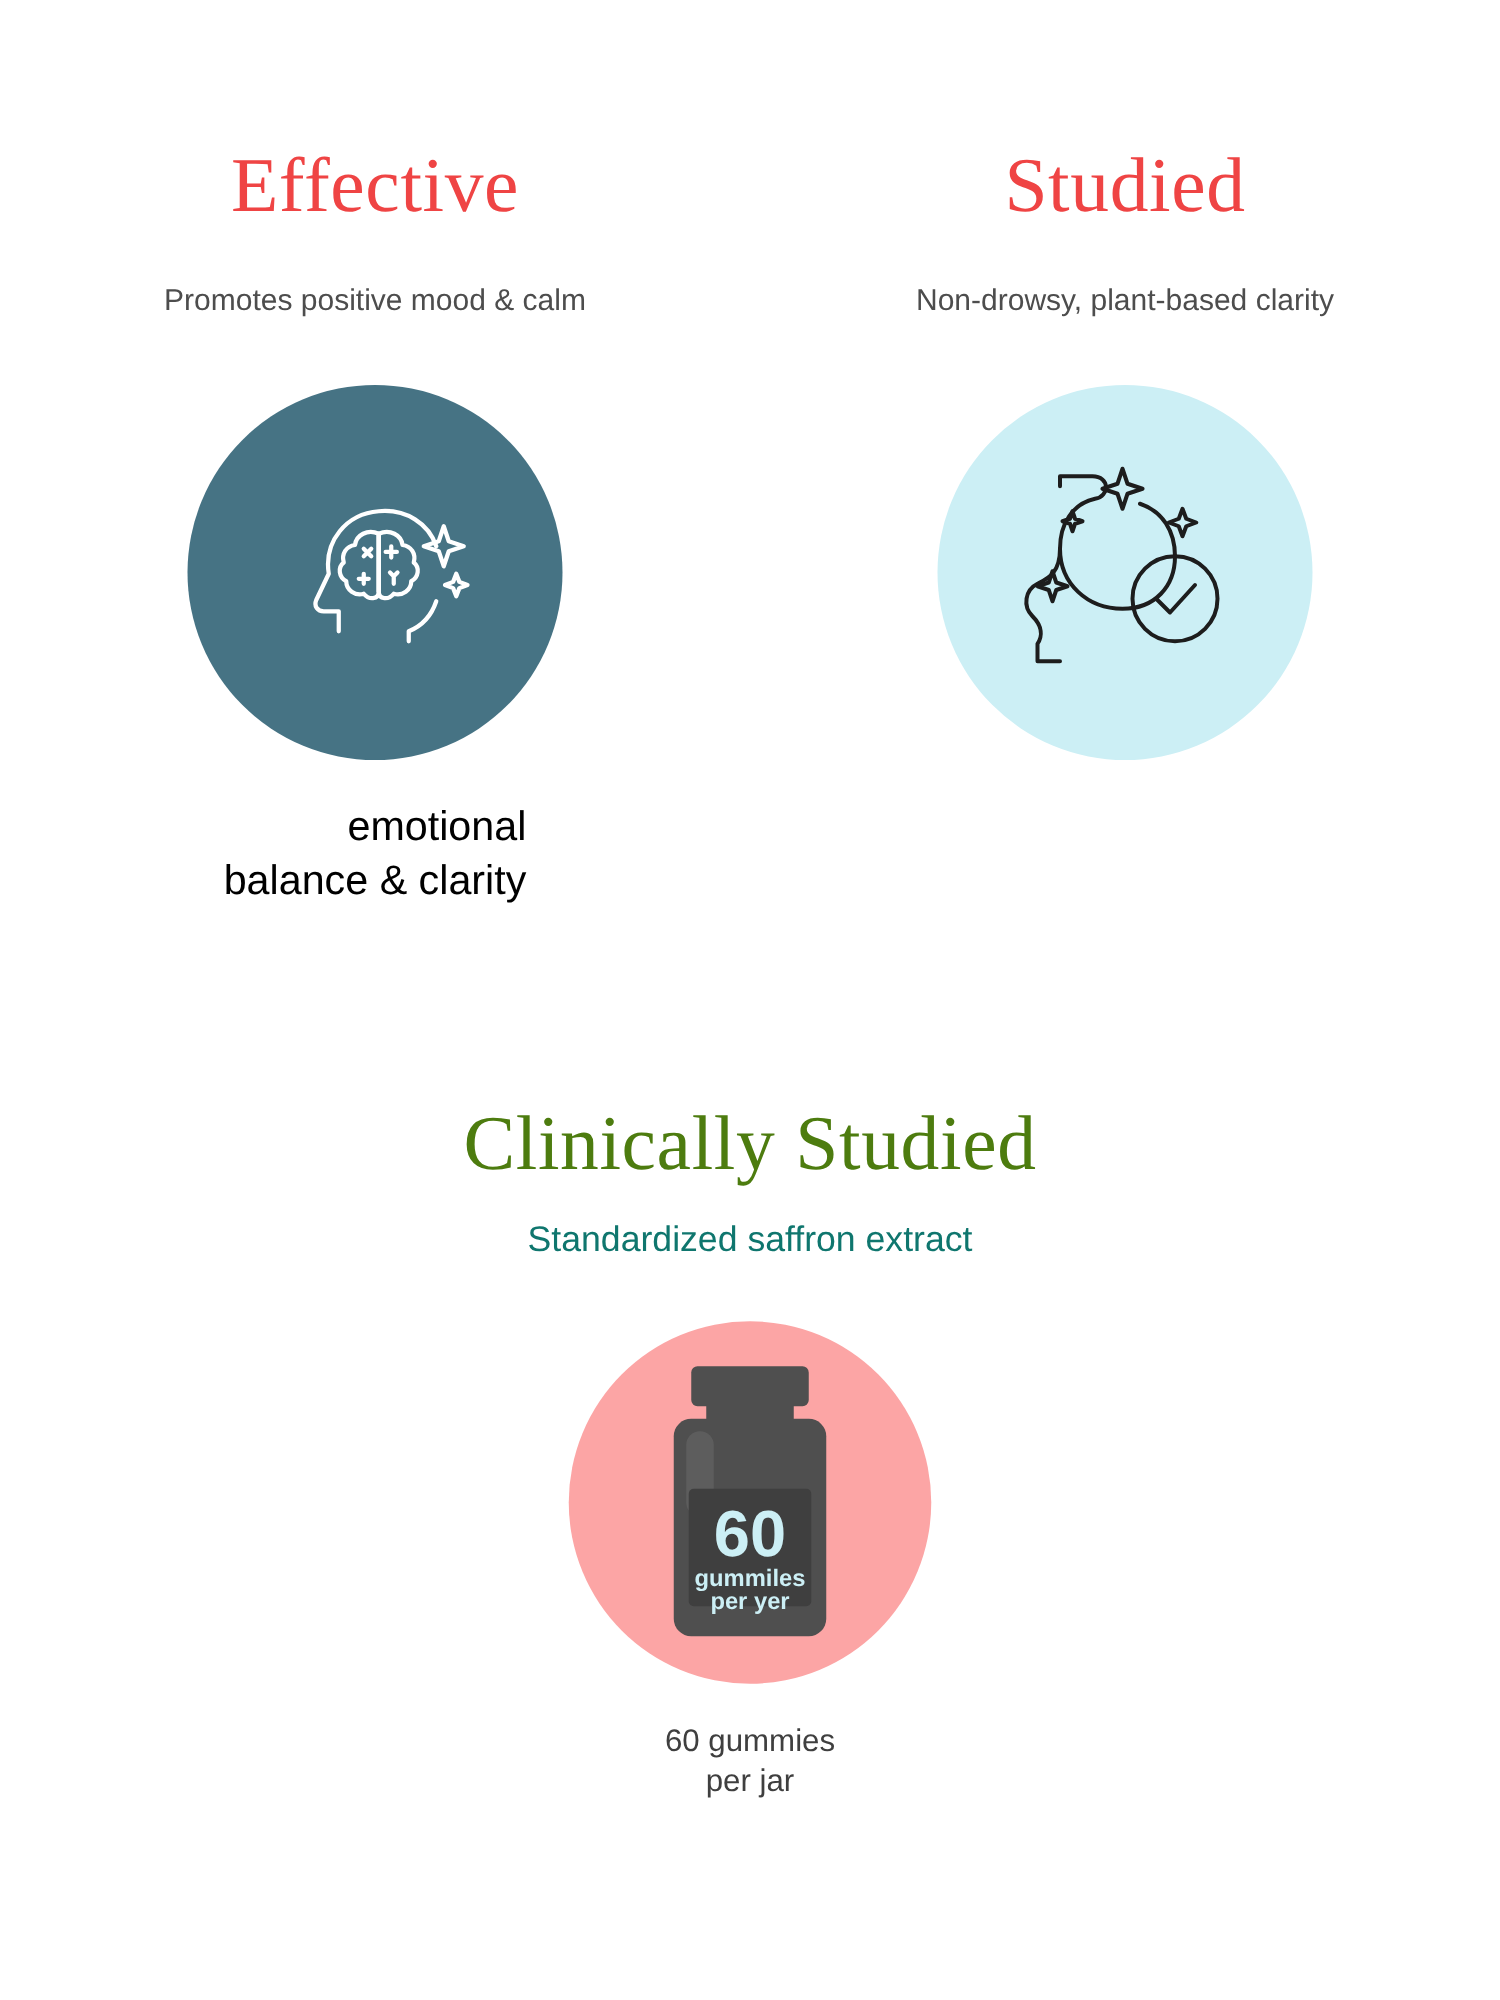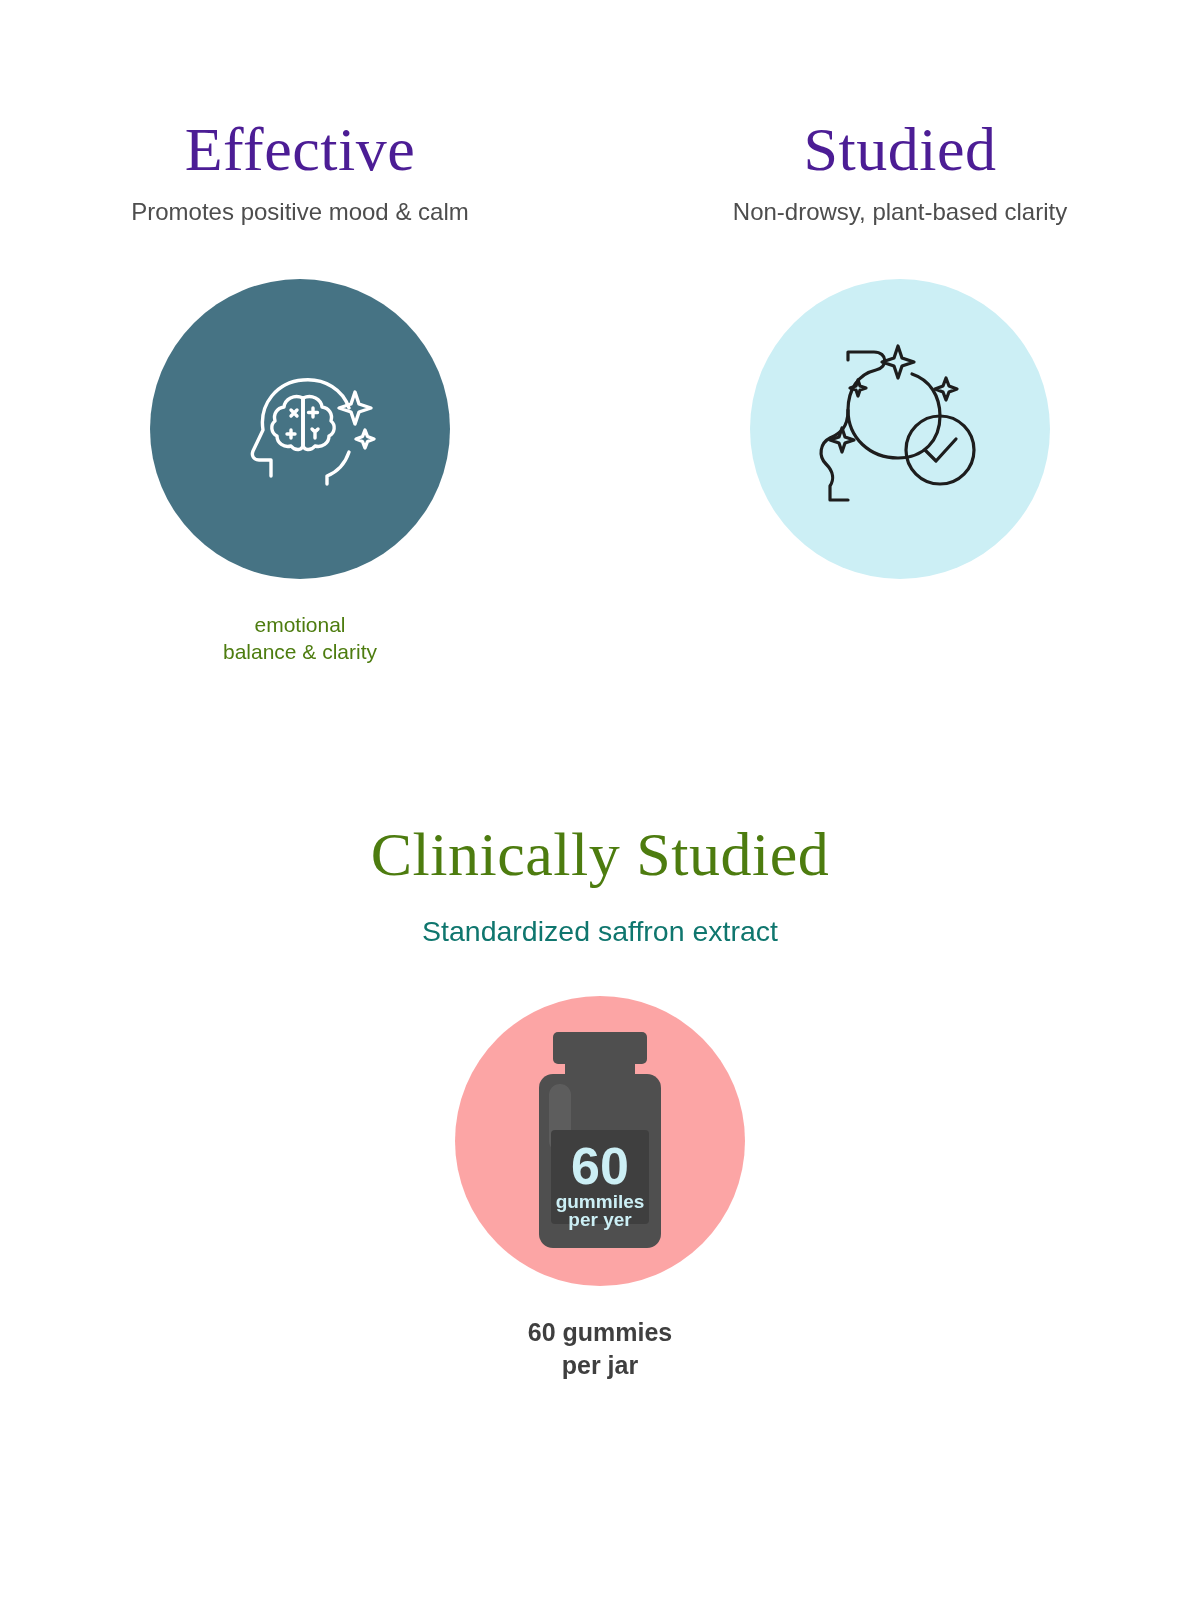--- a/index.html
+++ b/index.html
@@ -31,26 +31,26 @@
   .feature {
     flex: 1 1 50%;
     display: flex;
     flex-direction: column;
     align-items: center;
     text-align: center;
   }
 
   .feature-title {
     font-family: "Liberation Serif", serif;
-    color: #4c1d95;
+    color: #ef4444;
     font-size: 62px;
     line-height: 1.0;
     font-weight: 400;
     letter-spacing: 0.5px;
-    margin: 0 0 18px 0;
+    margin: 0 0 47px 0;
   }
   .feature-sub {
     font-size: 24px;
     color: #4d4d4d;
     line-height: 1.2;
     margin: 0;
     white-space: nowrap;
   }
 
   .icon-wrap {
@@ -60,24 +60,25 @@
     border-radius: 50%;
     display: flex;
     align-items: center;
     justify-content: center;
   }
   .icon-wrap.dark { background: #467384; }
   .icon-wrap.light { background: #cceff5; }
 
   .caption {
     margin-top: 32px;
-    font-size: 21px;
+    font-size: 33px;
     line-height: 1.3;
-    color: #4d7c0f;
+    color: #000000;
     white-space: pre-line;
+    text-align: right;
   }
 
   
   .bottom-block {
     margin-top: 158px;
     display: flex;
     flex-direction: column;
     align-items: center;
     text-align: center;
   }
@@ -104,21 +105,20 @@
     display: flex;
     align-items: center;
     justify-content: center;
   }
   .bottom-caption {
     margin-top: 30px;
     font-size: 25px;
     line-height: 1.3;
     color: #3f3f3f;
     white-space: pre-line;
-    font-weight: bold;
   }
 
   svg { display: block; }
 </style>
 </head>
 <body>
 
 <div class="page">
 
   <div class="top-row">

